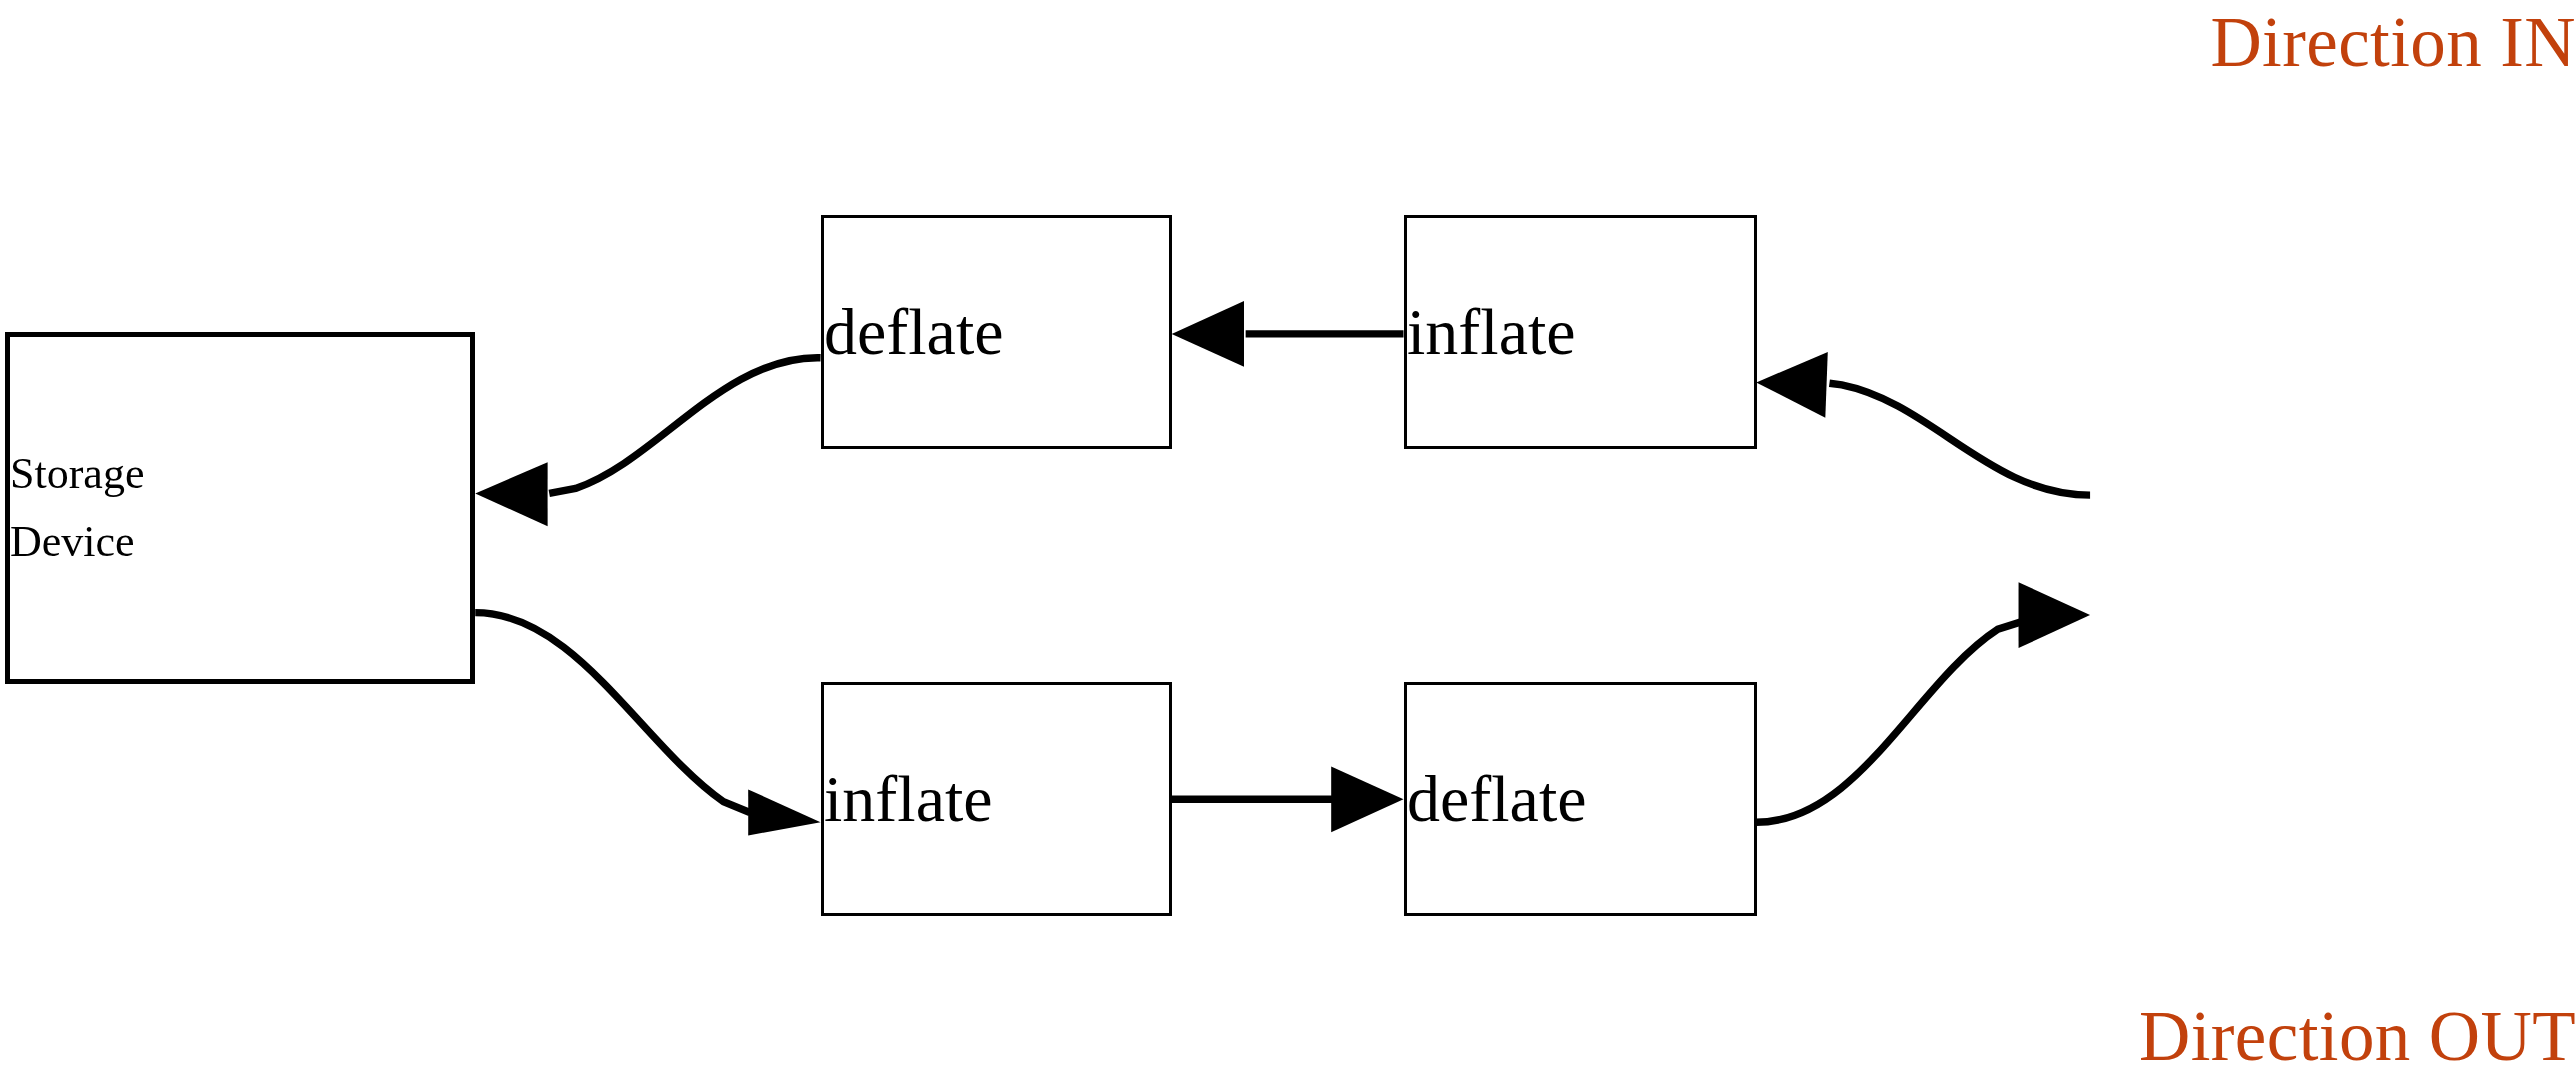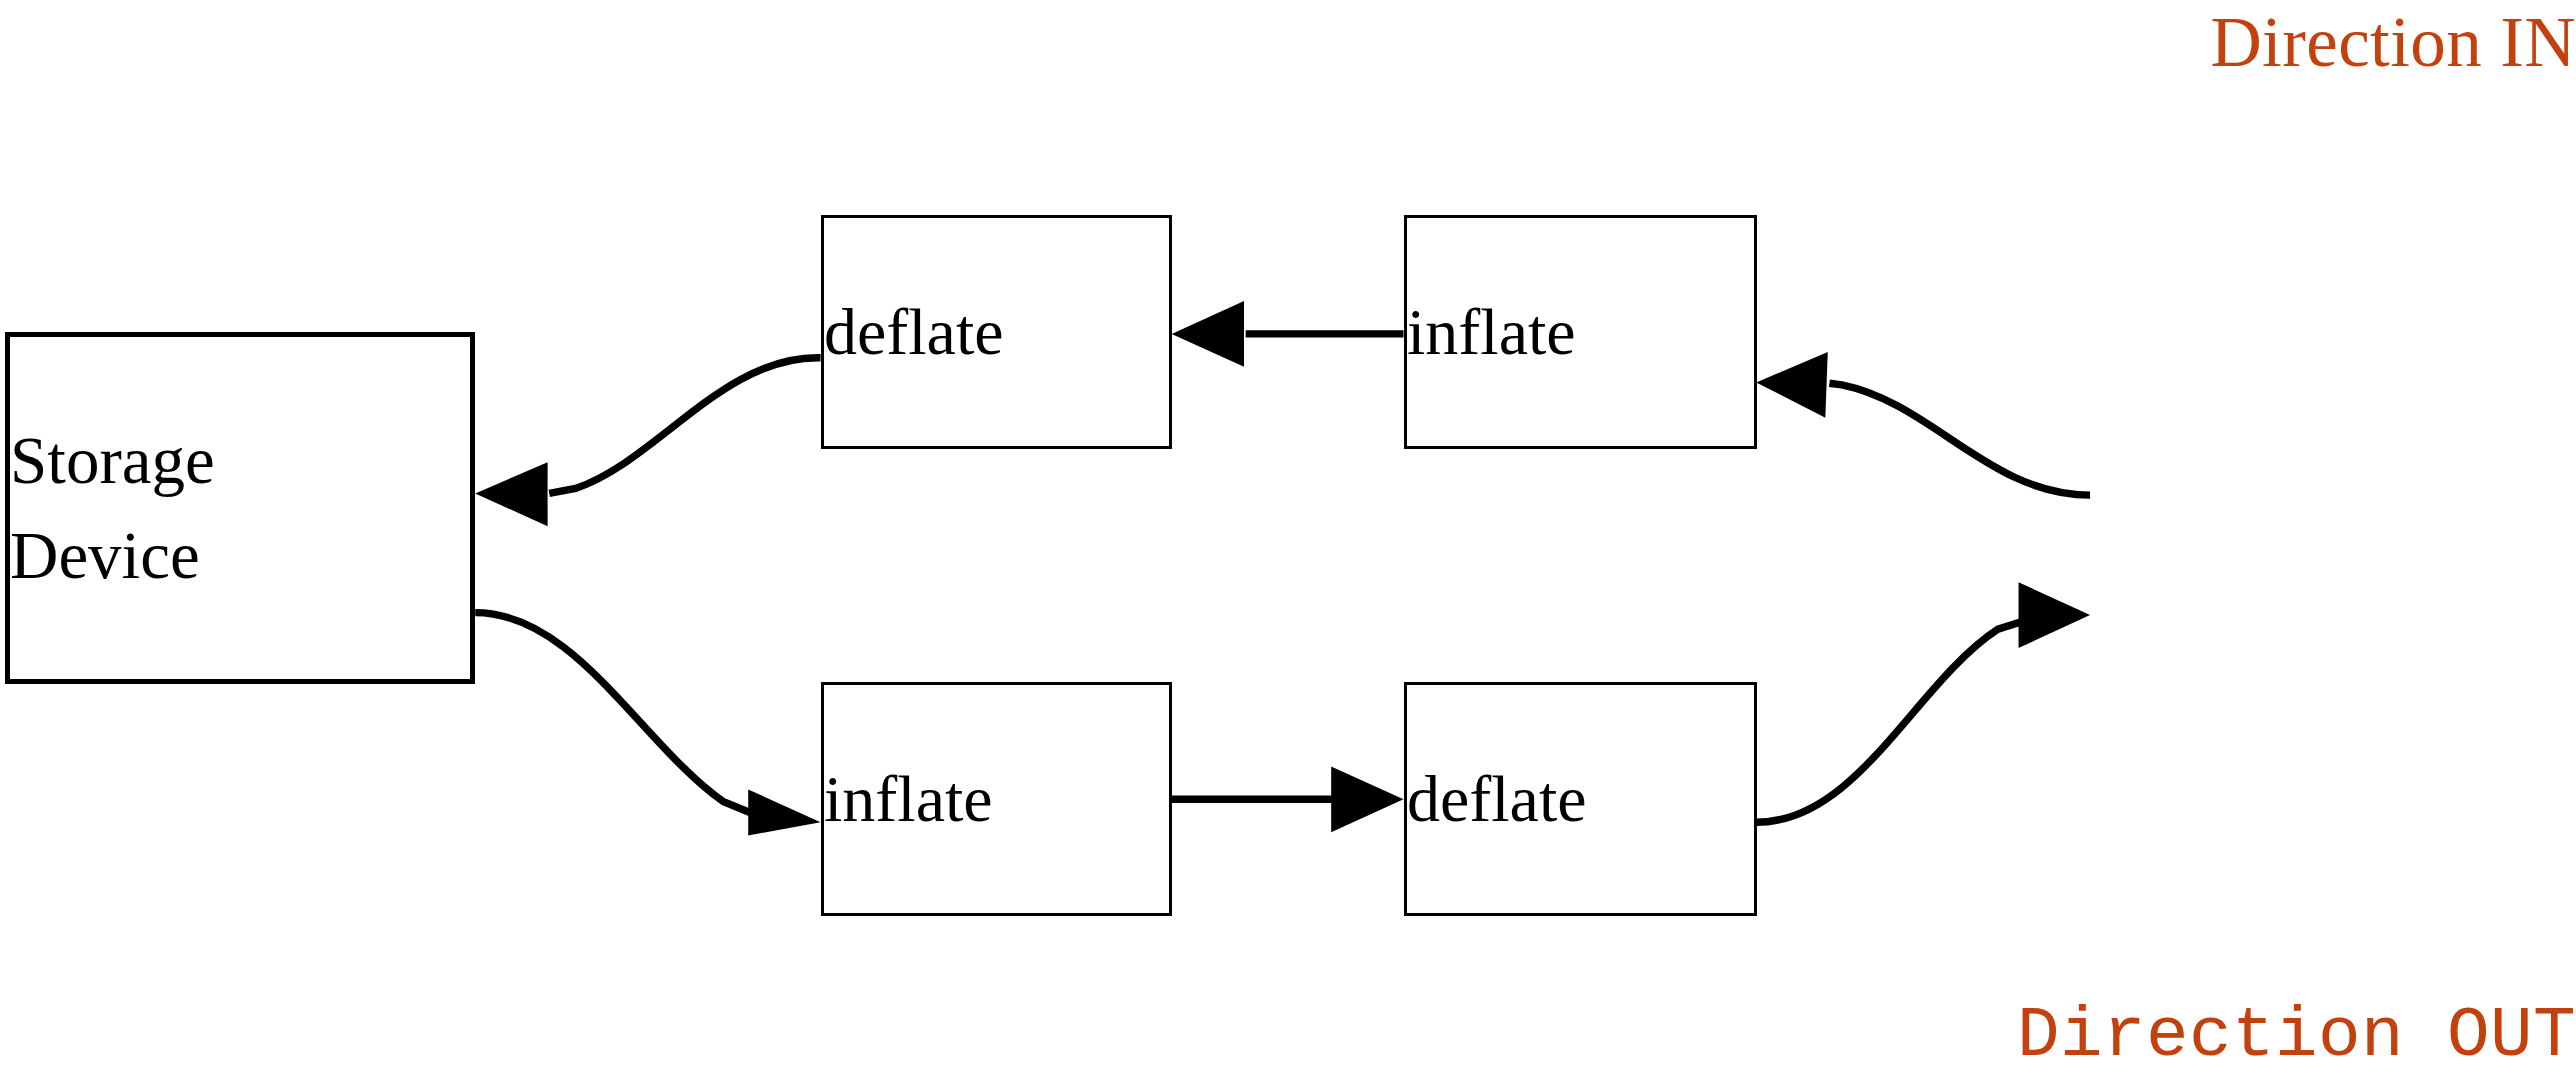--- a/index.html
+++ b/index.html
@@ -23,21 +23,21 @@
   .caption {
     position: absolute;
     text-align: right;
     white-space: nowrap;
     font-size: 71px;
     line-height: 1;
     letter-spacing: 0.4px;
     color: #c2410c;
   }
   #caption-in   { left: 0; width: 2576px; top: 6.6px; }
-  #caption-out  { left: 0; width: 2576px; top: 1001px; font-family: Liberation Mono, monospace; }
+  #caption-out  { left: 0; width: 2576px; top: 1001px; }
 
   
   .node {
     position: absolute;
     box-sizing: border-box;
     background: #ffffff;
     border: 3.3px solid #000000;
     display: flex;
     flex-direction: column;
     align-items: flex-start;
@@ -48,21 +48,21 @@
   }
   .node .node-line {
     display: block;
     white-space: nowrap;
     line-height: 1.18;
   }
   .node-big { border-width: 5.8px; }
 
   #node-storage-daemon {
     left: 5px;  top: 332px;  width: 470px;  height: 352px;
-    font-size: 67px;
+    font-size: 44px;
     gap: 16px;
   }
   #node-device {
     left: 2090px; top: 332px; width: 482px; height: 353px;
     font-size: 67px;
   }
   #node-deflate-in {
     left: 821px;  top: 215px;  width: 351px;  height: 234px;
     font-size: 66px;
   }

